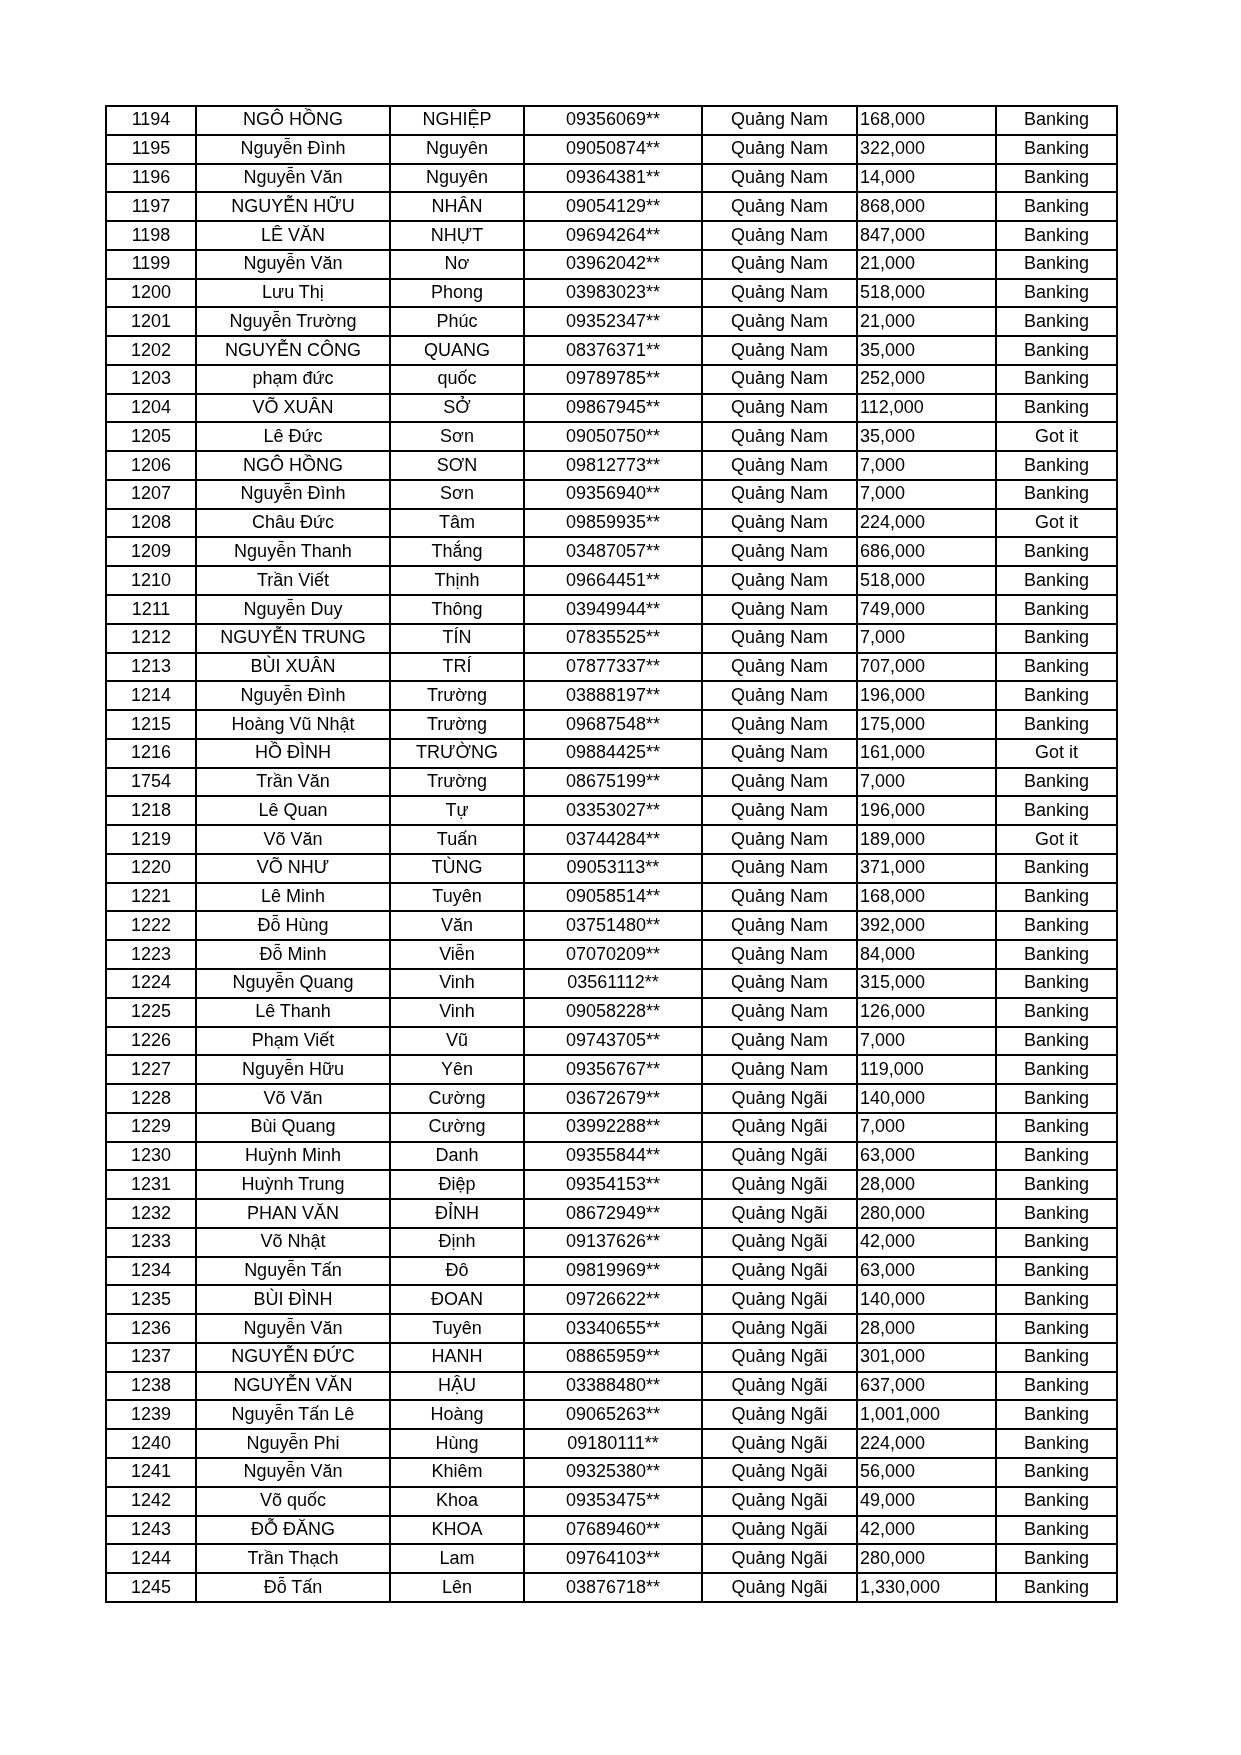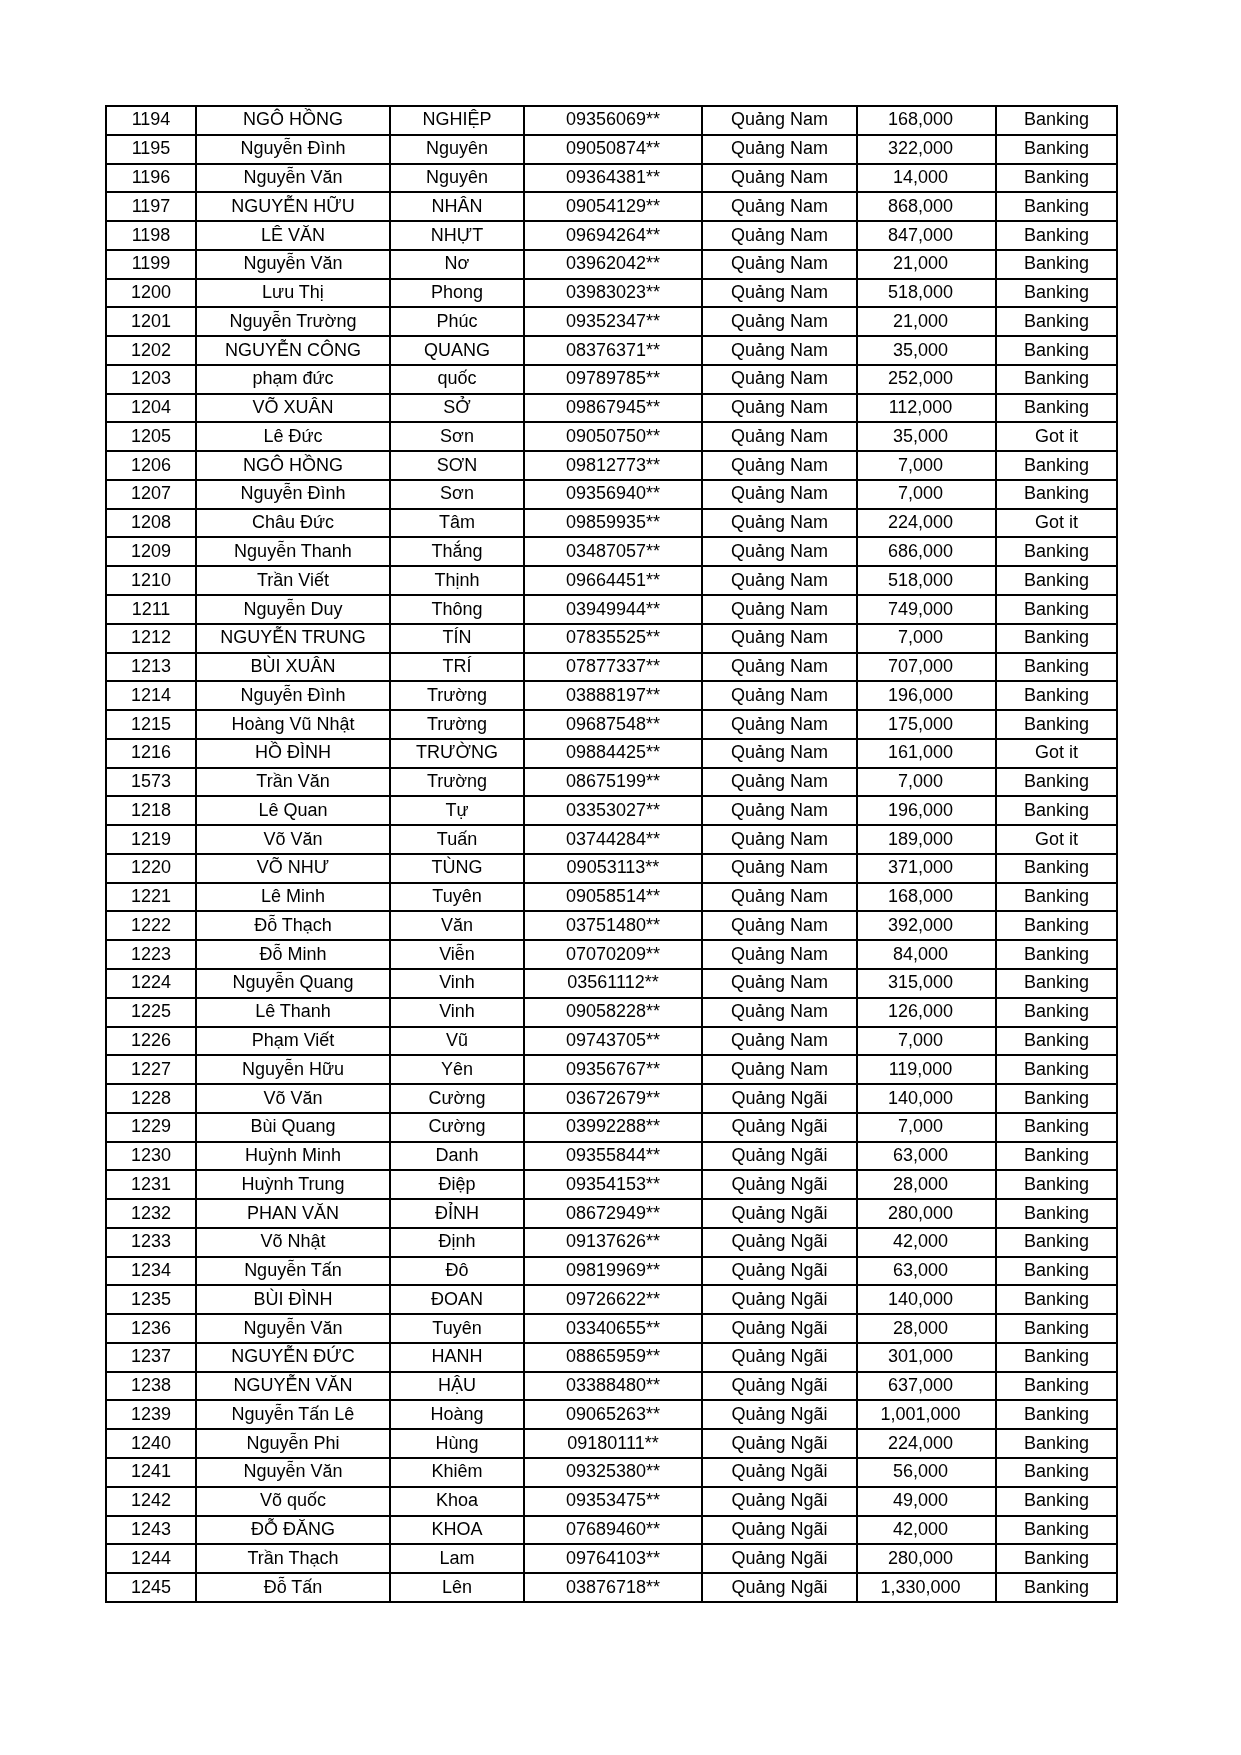--- a/index.html
+++ b/index.html
@@ -30,21 +30,21 @@
   table.data-table td {
     border: 2px solid #000000;
     padding: 0 2px;
     text-align: center;
     vertical-align: middle;
     white-space: nowrap;
     overflow: hidden;
     line-height: 1.1;
   }
   table.data-table td.col-amount {
-    text-align: center;
+    text-align: left;
     padding-right: 14px;
   }
 </style>
 </head>
 <body>
 
 <div class="page">
   <table class="data-table">
     <colgroup>
       <col style="width:90px">
@@ -257,21 +257,21 @@
         <tr>
           <td class="col-id">1216</td>
           <td class="col-first-name">HỒ ĐÌNH</td>
           <td class="col-last-name">TRƯỜNG</td>
           <td class="col-phone">09884425**</td>
           <td class="col-province">Quảng Nam</td>
           <td class="col-amount">161,000</td>
           <td class="col-status">Got it</td>
         </tr>
         <tr>
-          <td class="col-id">1573</td>
+          <td class="col-id">1754</td>
           <td class="col-first-name">Trần Văn</td>
           <td class="col-last-name">Trường</td>
           <td class="col-phone">08675199**</td>
           <td class="col-province">Quảng Nam</td>
           <td class="col-amount">7,000</td>
           <td class="col-status">Banking</td>
         </tr>
         <tr>
           <td class="col-id">1218</td>
           <td class="col-first-name">Lê Quan</td>
@@ -303,21 +303,21 @@
           <td class="col-id">1221</td>
           <td class="col-first-name">Lê Minh</td>
           <td class="col-last-name">Tuyên</td>
           <td class="col-phone">09058514**</td>
           <td class="col-province">Quảng Nam</td>
           <td class="col-amount">168,000</td>
           <td class="col-status">Banking</td>
         </tr>
         <tr>
           <td class="col-id">1222</td>
-          <td class="col-first-name">Đỗ Thạch</td>
+          <td class="col-first-name">Đỗ Hùng</td>
           <td class="col-last-name">Văn</td>
           <td class="col-phone">03751480**</td>
           <td class="col-province">Quảng Nam</td>
           <td class="col-amount">392,000</td>
           <td class="col-status">Banking</td>
         </tr>
         <tr>
           <td class="col-id">1223</td>
           <td class="col-first-name">Đỗ Minh</td>
           <td class="col-last-name">Viễn</td>

